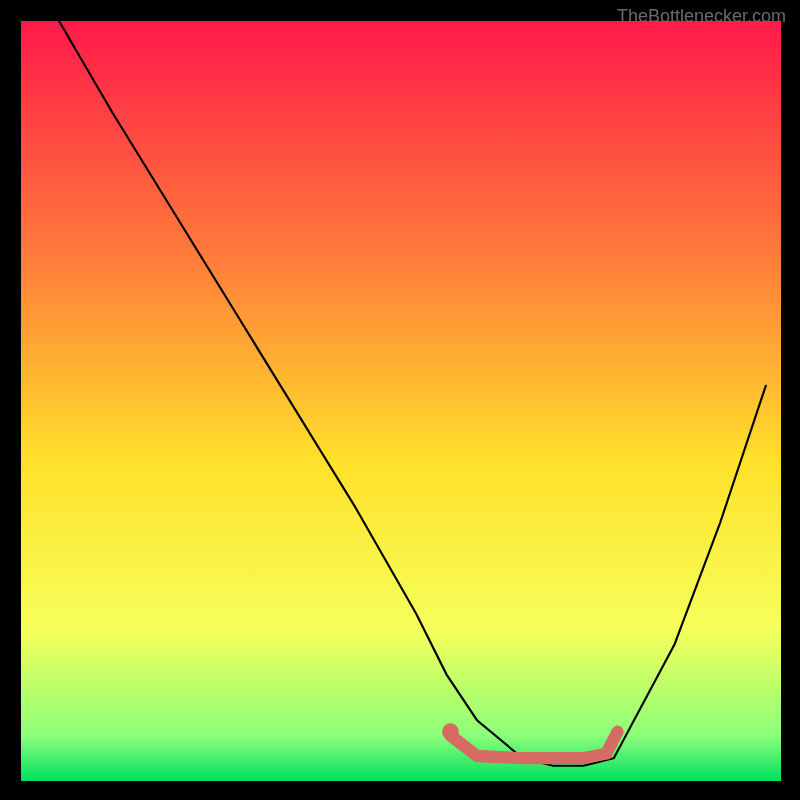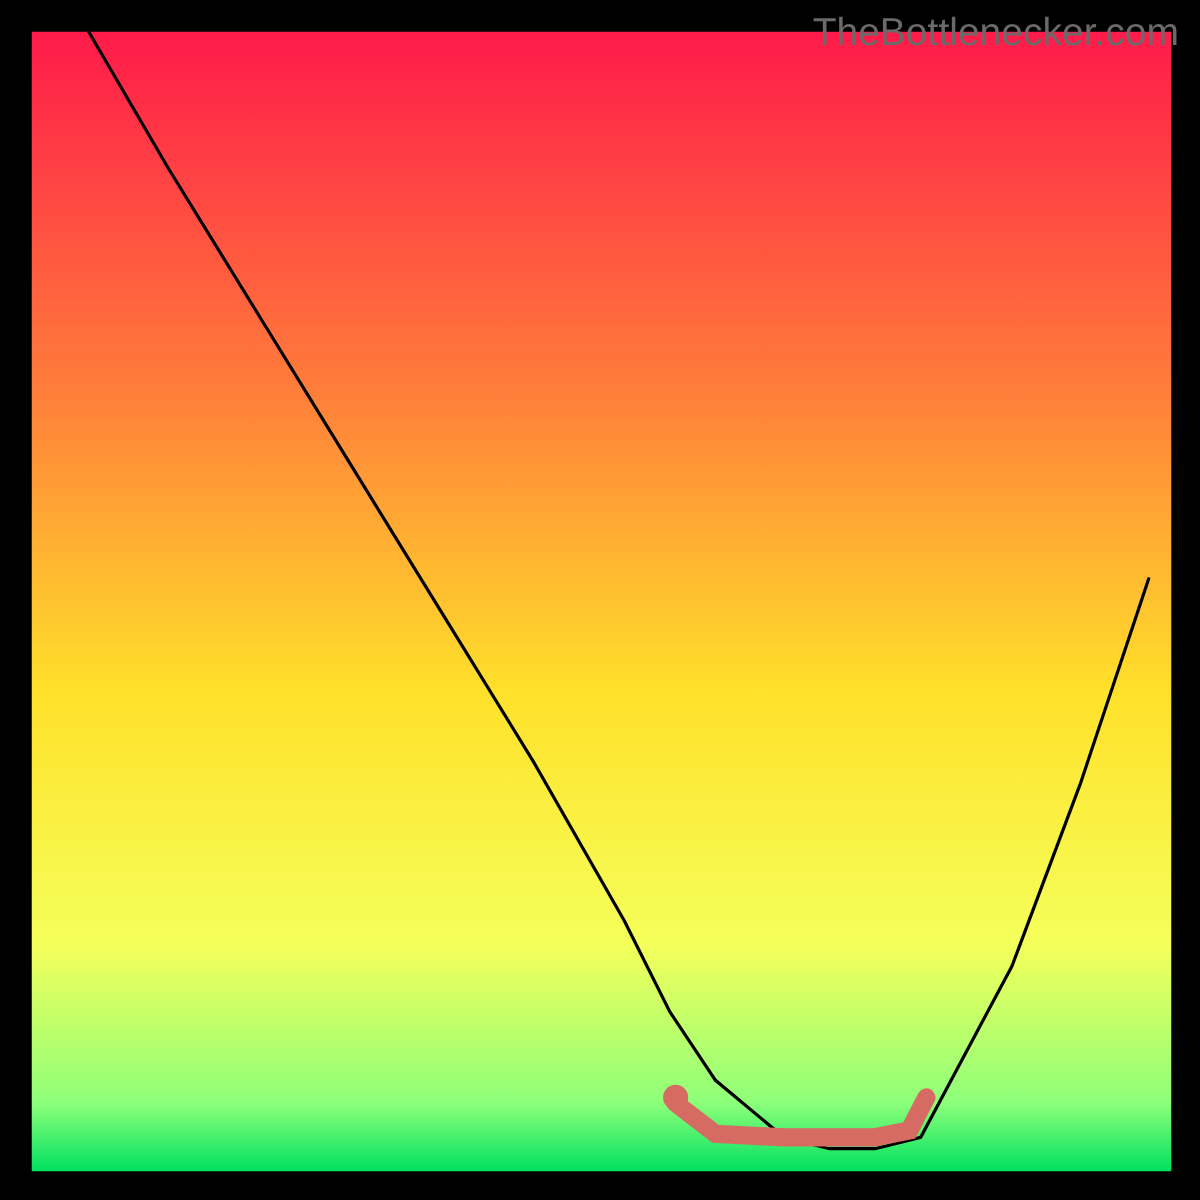--- a/index.html
+++ b/index.html
@@ -9,21 +9,21 @@
     height: 800px;
     background: #000;
     position: relative;
     font-family: Arial, Helvetica, sans-serif;
   }
   .watermark {
     position: absolute;
     top: 6px;
     right: 14px;
     color: #6a6a6a;
-    font-size: 26px;
+    font-size: 18px;
     font-weight: 500;
     z-index: 10;
   }
   .chart-wrap {
     position: absolute;
     left: 21px;
     top: 21px;
     width: 760px;
     height: 760px;
   }

